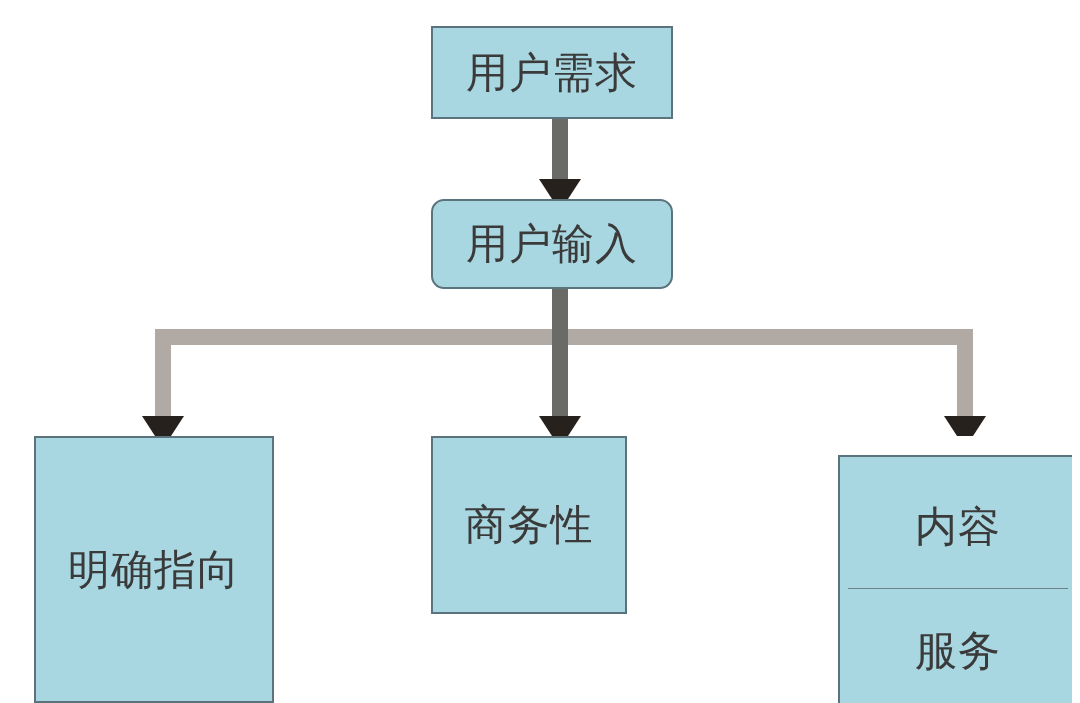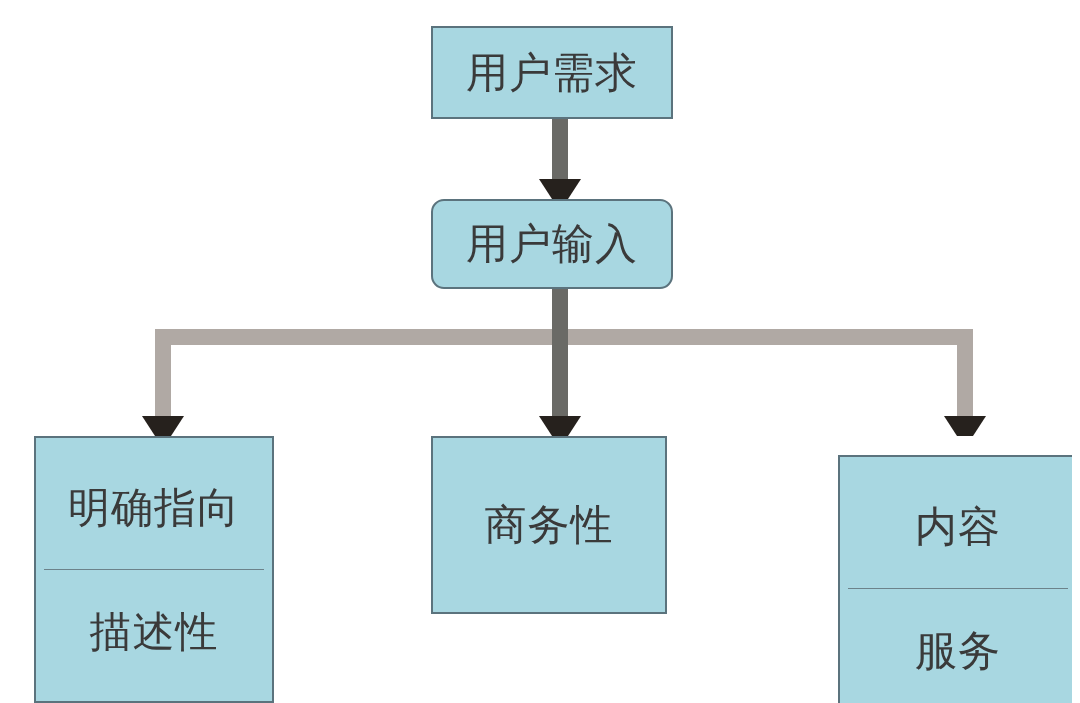--- a/index.html
+++ b/index.html
@@ -92,26 +92,23 @@
   <div class="vline light" style="left:941px; top:313px; height:89px;"></div>
 
   <div class="arrowhead" style="left:126px; top:400px;"></div>
   <div class="arrowhead" style="left:523px; top:400px;"></div>
   <div class="arrowhead" style="left:928px; top:400px;"></div>
 
   <div class="stack" style="left:18px; top:420px; width:240px; height:267px;">
     <div class="cell">
       <span>明确指向</span>
     </div>
-    <div class="cell">
-      <span>描述性</span>
-    </div>
   </div>
 
-  <div class="stack" style="left:415px; top:420px; width:236px; height:178px;">
+  <div class="stack" style="left:415px; top:420px; width:196px; height:178px;">
     <div class="cell">
       <span>商务性</span>
     </div>
   </div>
 
   <div class="stack" style="left:822px; top:420px; width:240px; height:267px;margin-top:19px;">
     <div class="cell">
       <span>内容</span>
     </div>
     <div class="cell">

